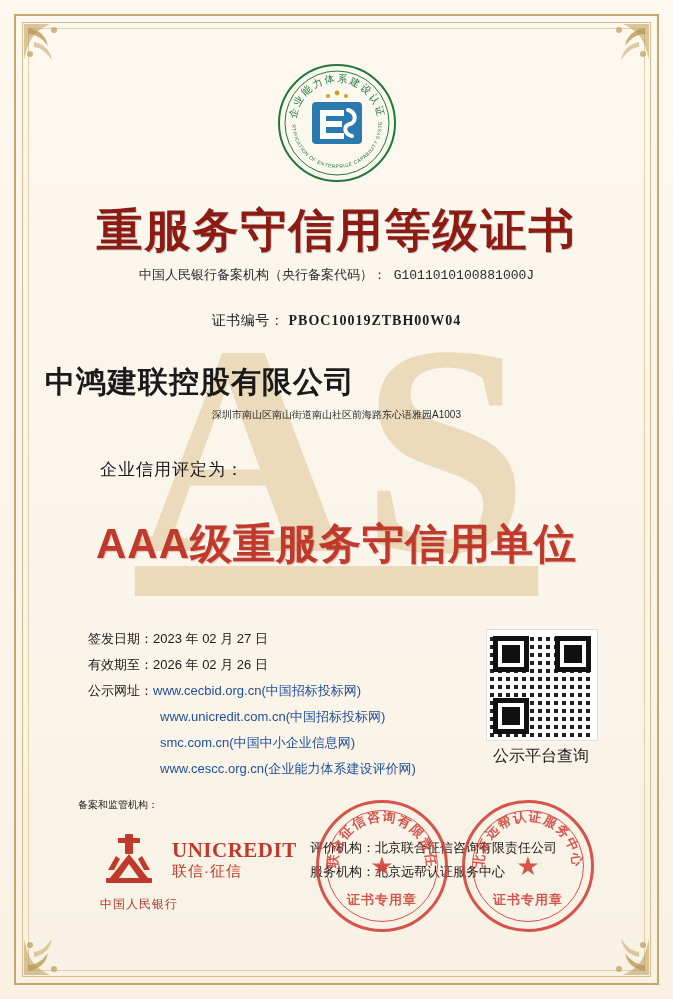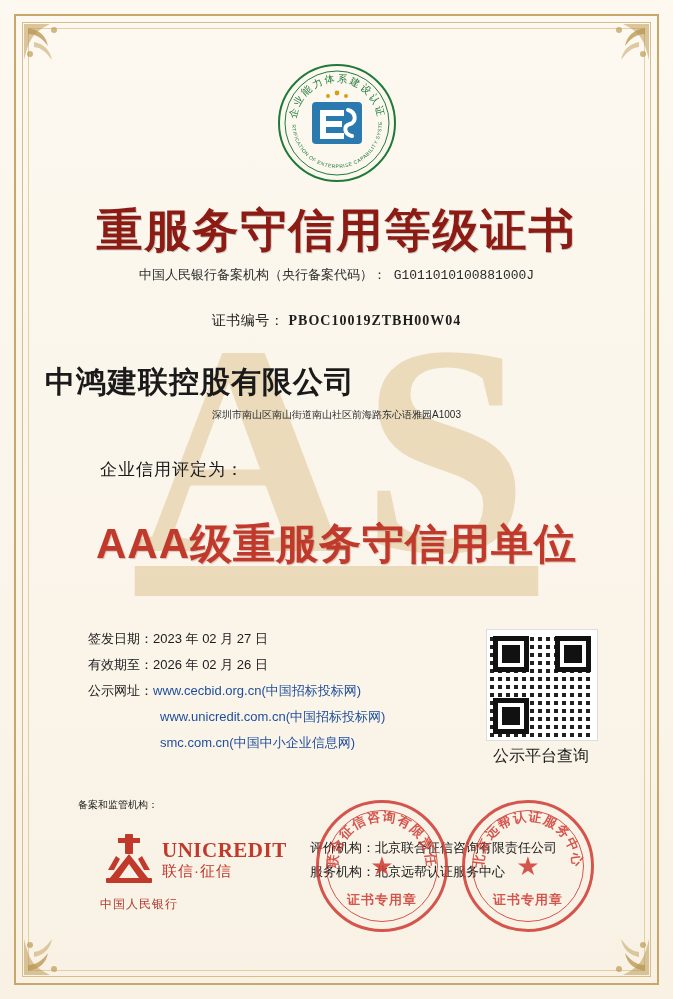--- a/index.html
+++ b/index.html
@@ -245,20 +245,21 @@
     font-size: 10px;
     color: #1a1a1a;
     text-align: center;
   }
   .unicredit-block {
     position: absolute;
     left: 96px;
     top: 826px;
     display: flex;
     align-items: center;
+    gap: 10px;
   }
   .pboc-logo {
     width: 66px;
     height: 66px;
   }
   .pboc-logo svg { display:block; }
   .uni-text {
     line-height: 1.15;
   }
   .uni-en {
@@ -441,20 +442,23 @@
       </div>
       <div class="row">
         <span class="dark">公示网址：</span><span class="url">www.cecbid.org.cn</span><span class="cn">(中国招标投标网)</span>
       </div>
       <div class="row" style="padding-left:72px">
         <span class="url">www.unicredit.com.cn</span><span class="cn">(中国招标投标网)</span>
       </div>
       <div class="row" style="padding-left:72px">
         <span class="url">smc.com.cn</span><span class="cn">(中国中小企业信息网)</span>
       </div>
+      <div class="row" style="padding-left:72px">
+        <span class="url">www.cescc.org.cn</span><span class="cn">(企业能力体系建设评价网)</span>
+      </div>
     </div>
 
     <div class="qr-wrap">
       <div class="qr">
         <span class="finder f1"></span>
         <span class="finder f2"></span>
         <span class="finder f3"></span>
       </div>
       <div class="qr-caption">公示平台查询</div>
     </div>

